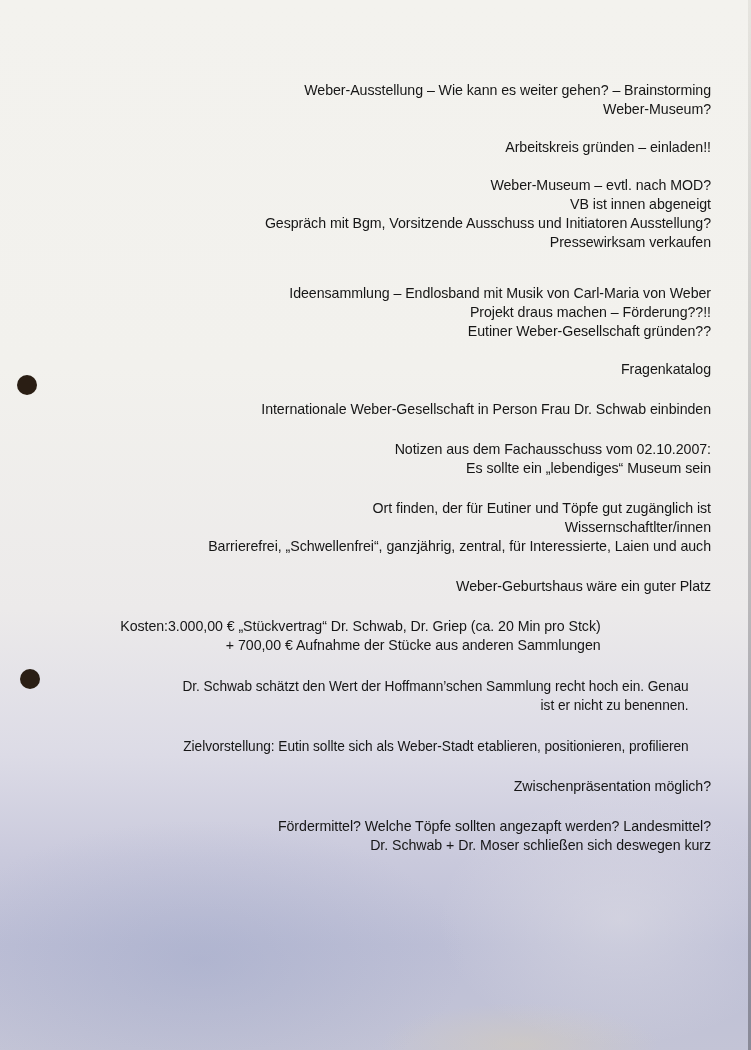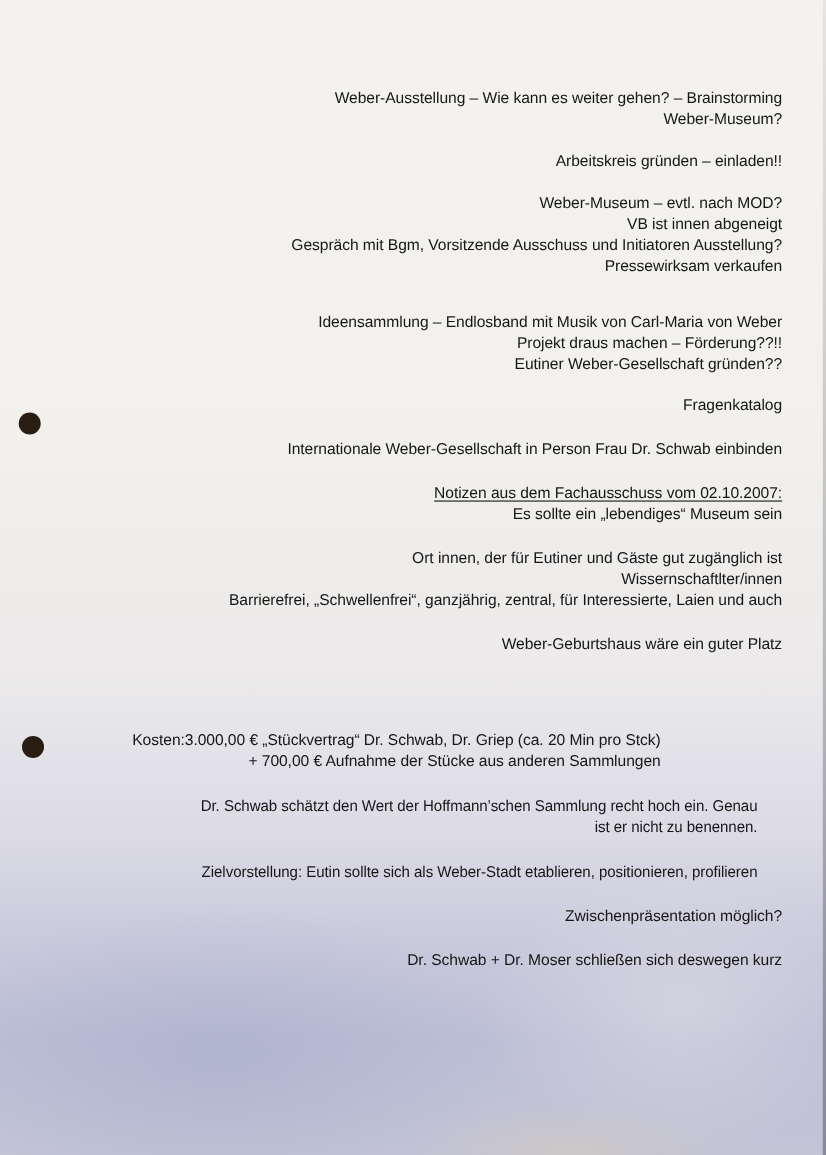--- a/index.html
+++ b/index.html
@@ -55,24 +55,23 @@
       line-height: 19px;
       letter-spacing: -0.05px;
       text-align: right;
     }
     .line {
       display: block;
       white-space: nowrap;
     }
     .gap { height: 19px; }
     .gap-lg { height: 30px; }
-    .u { text-decoration: underline; text-underline-offset: 2px; }
+    .u { text-underline-offset: 2px; }
     .kosten {
       display: flex;
-      margin-top: 47px;
     }
     .kosten-label {
       width: 97px;
       flex: none;
     }
     .kosten-items .line { display: block; }
   </style>
 </head>
 <body>
 
@@ -120,21 +119,21 @@
   </div>
   <div class="gap" style="height:21px"></div>
 
   <div>
     <span class="line u">Notizen aus dem Fachausschuss vom 02.10.2007:</span>
     <span class="line">Es sollte ein „lebendiges“ Museum sein</span>
   </div>
   <div class="gap" style="height:21px"></div>
 
   <div>
-    <span class="line">Ort innen, der für Eutiner und Gäste gut zugänglich ist</span>
+    <span class="line">Ort finden, der für Eutiner und Töpfe gut zugänglich ist</span>
     <span class="line">Wissernschaftlter/innen</span>
     <span class="line">Barrierefrei, „Schwellenfrei“, ganzjährig, zentral, für Interessierte, Laien und auch</span>
   </div>
   <div class="gap" style="height:21px"></div>
 
   <div>
     <span class="line">Weber-Geburtshaus wäre ein guter Platz</span>
   </div>
   <div class="gap" style="height:21px"></div>
 
@@ -157,16 +156,17 @@
     <span class="line">Zielvorstellung: Eutin sollte sich als Weber-Stadt etablieren, positionieren, profilieren</span>
   </div>
   <div class="gap" style="height:21px"></div>
 
   <div>
     <span class="line">Zwischenpräsentation möglich?</span>
   </div>
   <div class="gap" style="height:21px"></div>
 
   <div>
+    <span class="line">Fördermittel? Welche Töpfe sollten angezapft werden? Landesmittel?</span>
     <span class="line">Dr. Schwab + Dr. Moser schließen sich deswegen kurz</span>
   </div>
 
 </div>
 
 </body></html>

